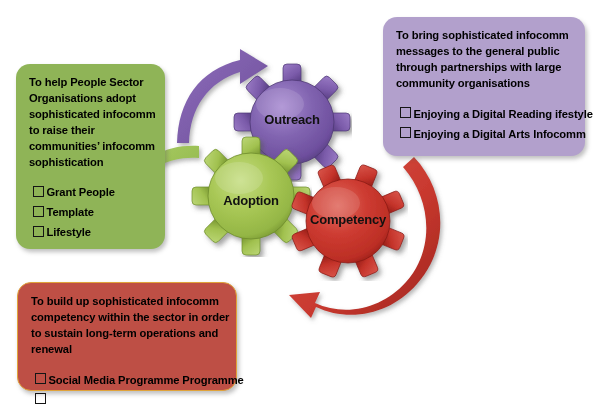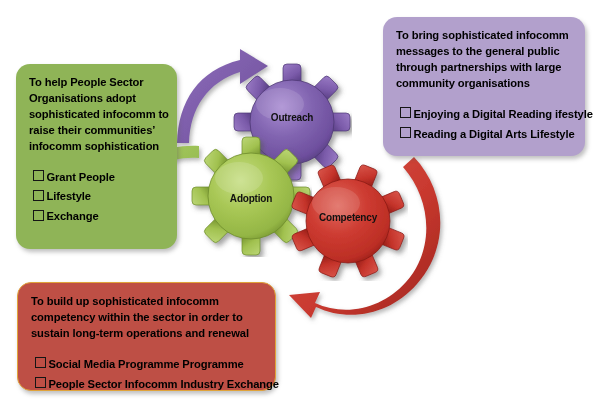--- a/index.html
+++ b/index.html
@@ -54,55 +54,55 @@
     height: 9px;
     border: 1.9px solid #151515;
     background: transparent;
     margin-right: 2.5px;
     vertical-align: -0.5px;
   }
 
   #callout-adoption {
     left: 16px;
     top: 64px;
-    width: 161px;
+    width: 149px;
     height: 185px;
     background: #8FB457;
     box-shadow: 2px 3px 4px rgba(90,90,90,0.38);
   }
   #callout-outreach {
     left: 383px;
     top: 17px;
     width: 202px;
     height: 139px;
     background: #B2A0CC;
     box-shadow: 2px 3px 4px rgba(90,90,90,0.38);
   }
   #callout-competency {
     left: 17px;
     top: 282px;
-    width: 259px;
+    width: 220px;
     height: 109px;
     background: #BE4F45;
     border: 1.4px solid #E0A33A;
     box-shadow: 2px 3px 4px rgba(90,90,90,0.38);
   }
 
   
   .gear-wrap {
     position: absolute;
   }
   .gear-label {
     position: absolute;
     left: 0;
     width: 100%;
     text-align: center;
     font-weight: bold;
     color: #111111;
-    font-size: 10px;
+    font-size: 13px;
     letter-spacing: -0.2px;
     pointer-events: none;
   }
 
   #gear-outreach  { left: 232px; top: 62px;  width: 120px; height: 120px; }
   #gear-adoption  { left: 190px; top: 135px; width: 122px; height: 122px; }
   #gear-competency{ left: 288px; top: 161px; width: 120px; height: 120px; }
 
   #gear-outreach   .gear-label { top: 50px; }
   #gear-adoption   .gear-label { top: 58px; }
@@ -271,36 +271,36 @@
       </g>
     </svg>
     <div class="gear-label">Competency</div>
   </div>
 
   <div class="callout" id="callout-adoption">
     <p class="para">To help People Sector Organisations adopt sophisticated infocomm to raise their communities’ infocomm sophistication</p>
     <div class="spacer"></div>
     <ul class="bullets">
       <li><span class="box-glyph"></span><span>Grant People</span></li>
+      <li><span class="box-glyph"></span><span>Template</span></li>
       <li><span class="box-glyph"></span><span>Lifestyle</span></li>
-      <li><span class="box-glyph"></span><span>Exchange</span></li>
     </ul>
   </div>
 
   <div class="callout" id="callout-outreach">
     <p class="para">To bring sophisticated infocomm messages to the general public through partnerships with large community organisations</p>
     <div class="spacer"></div>
     <ul class="bullets">
       <li><span class="box-glyph"></span><span>Enjoying a Digital Reading ifestyle</span></li>
-      <li><span class="box-glyph"></span><span>Reading a Digital Arts Lifestyle</span></li>
+      <li><span class="box-glyph"></span><span>Enjoying a Digital Arts Infocomm</span></li>
     </ul>
   </div>
 
   <div class="callout" id="callout-competency">
     <p class="para">To build up sophisticated infocomm competency within the sector in order to sustain long-term operations and renewal</p>
     <div class="spacer"></div>
     <ul class="bullets">
       <li><span class="box-glyph"></span><span>Social Media Programme Programme</span></li>
-      <li><span class="box-glyph"></span><span>People Sector Infocomm Industry Exchange</span></li>
+      <li><span class="box-glyph"></span></li>
     </ul>
   </div>
 
 </div>
 
 </body></html>

